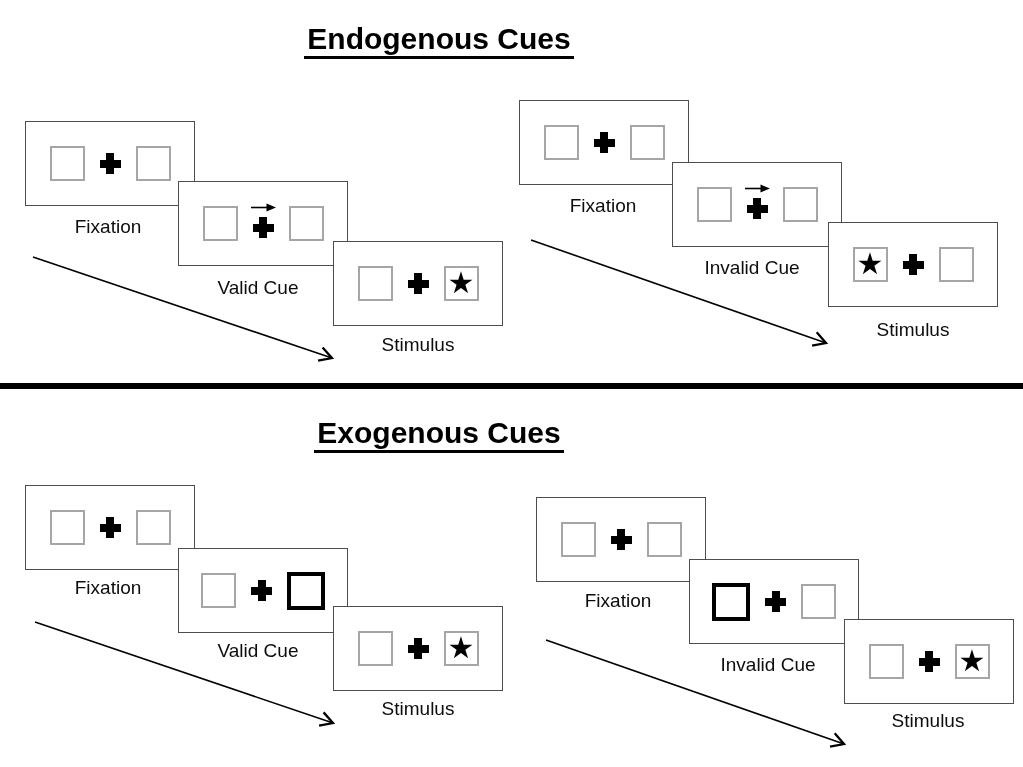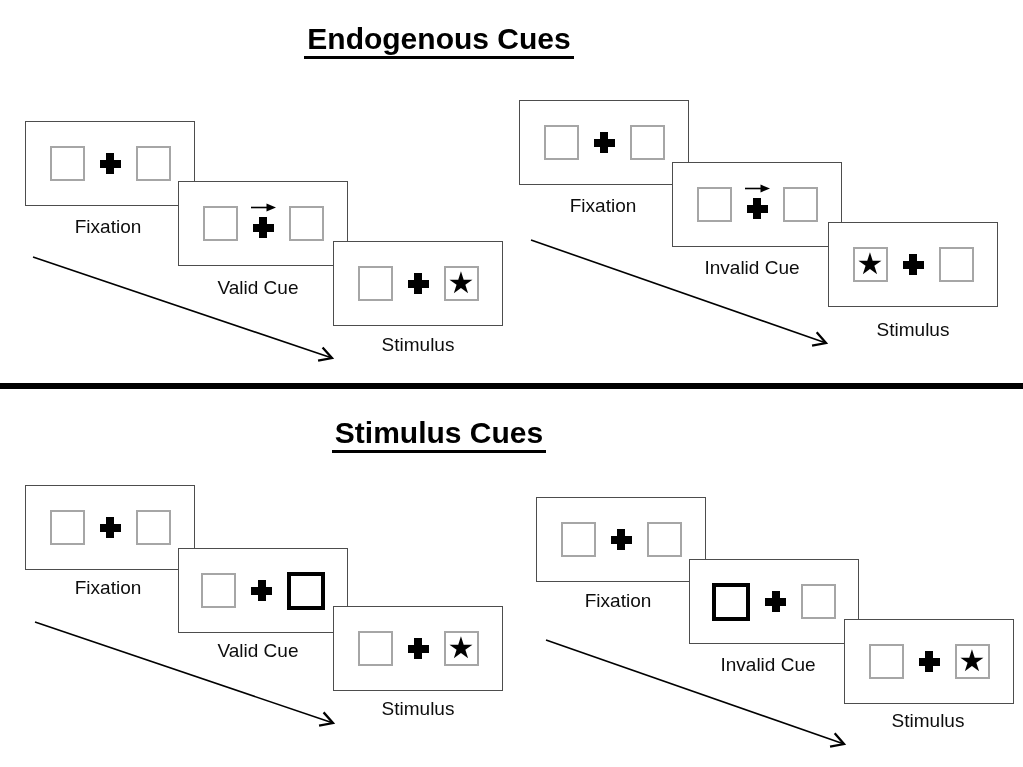--- a/index.html
+++ b/index.html
@@ -155,21 +155,21 @@
   </div>
   <div class="plabel g2l3">Stimulus</div>
 
   <svg class="tl-arrow g2a" viewBox="0 0 310 118">
     <line x1="5" y1="7" x2="300" y2="110" stroke="#000" stroke-width="1.6" marker-end="url(#ah)"></line>
   </svg>
 
   <div class="divider"></div>
 
   <div class="sec-title exo-title">
-    <span>Stimulus Cues</span>
+    <span>Exogenous Cues</span>
   </div>
 
   <div class="panel z1 g3p1">
     <div class="sq"></div>
     <div class="center">
         <div class="plus"></div>
       </div>
     <div class="sq"></div>
   </div>
   <div class="plabel g3l1">Fixation</div>

